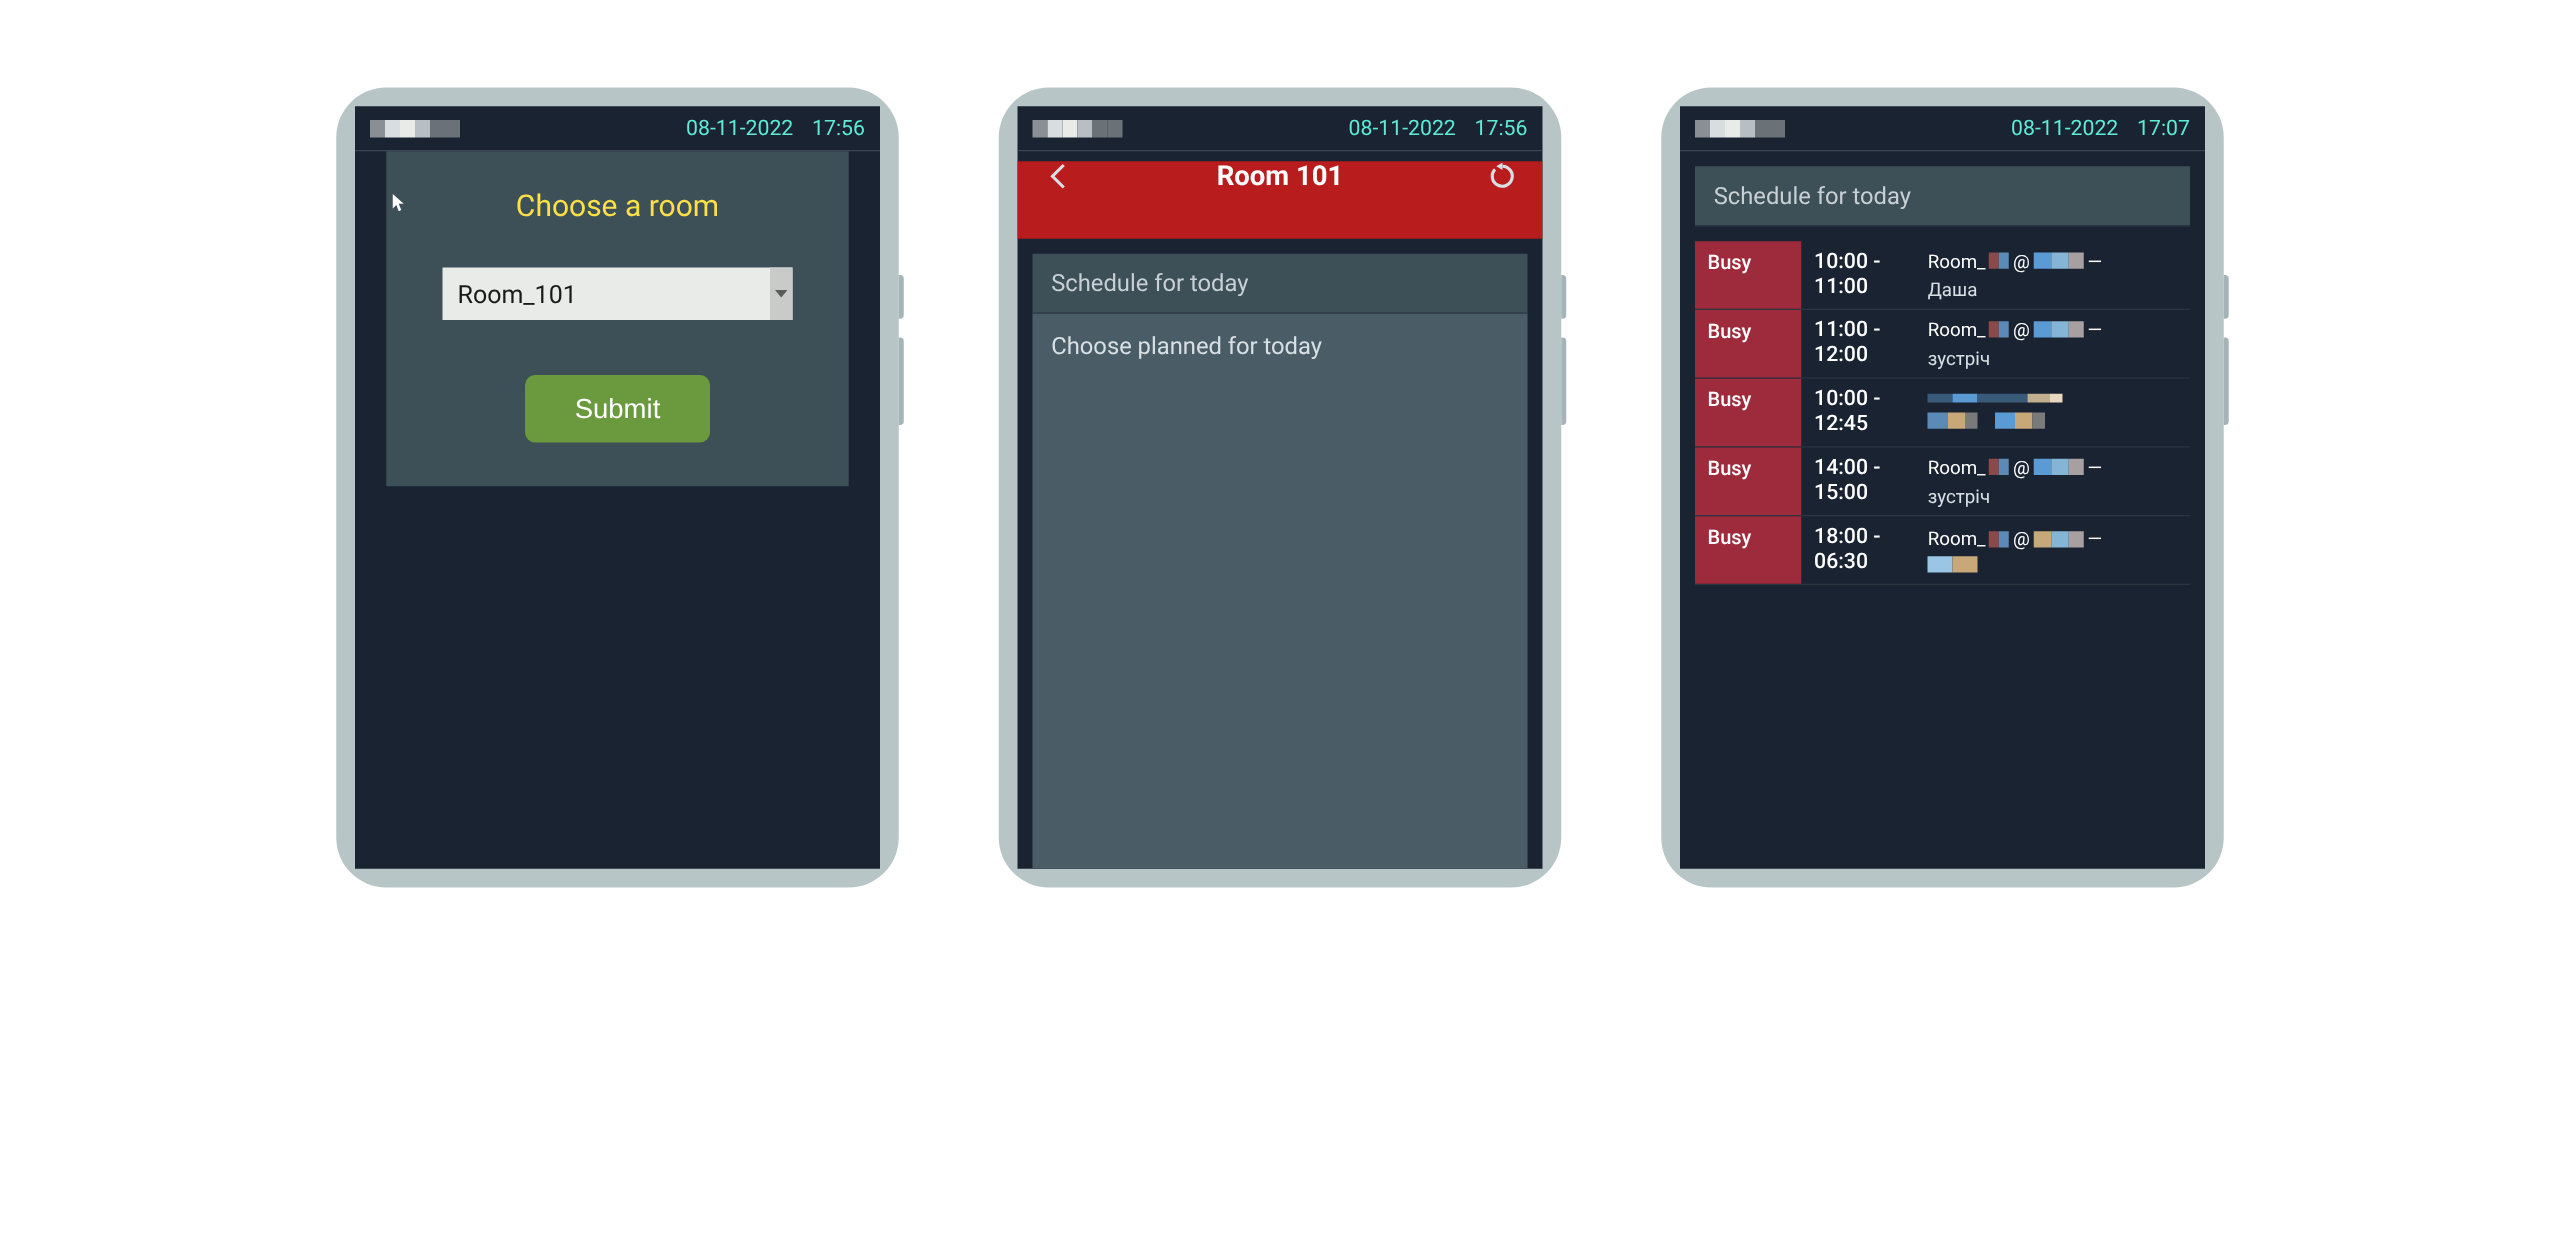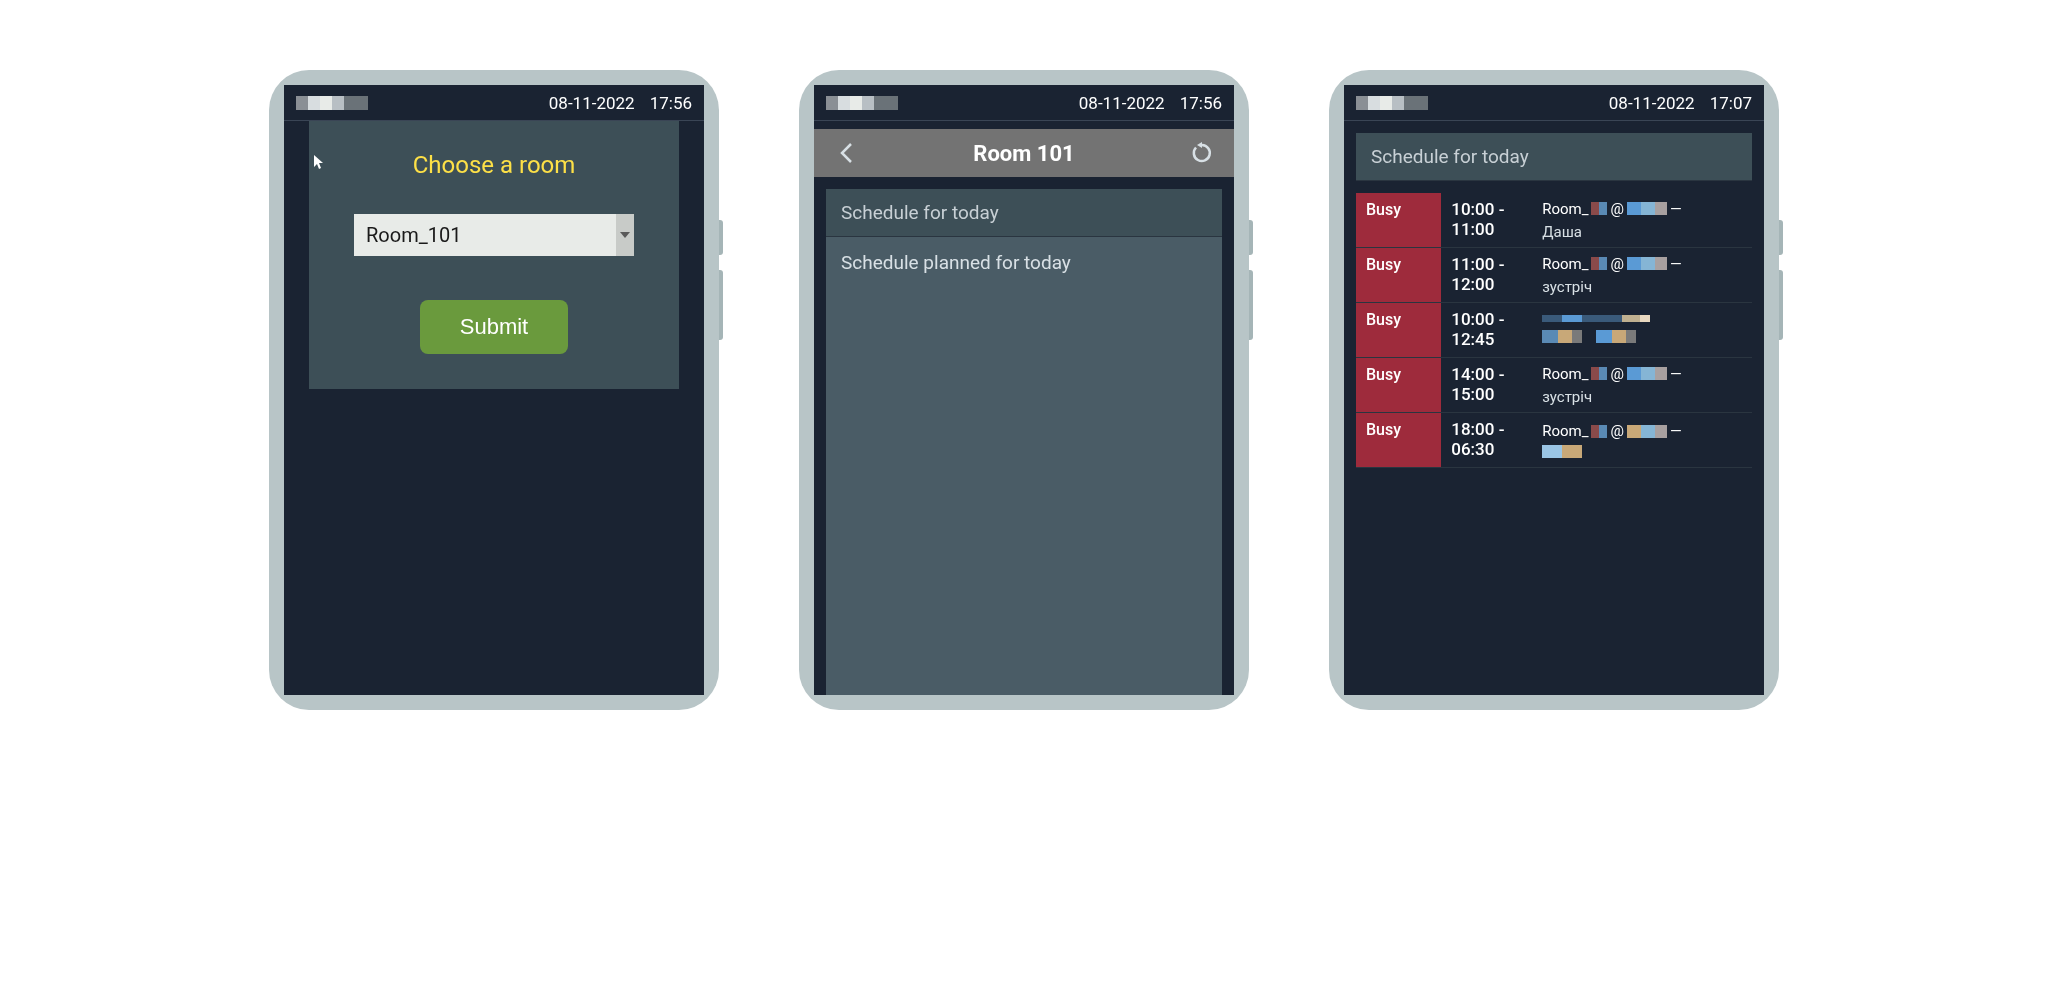--- a/index.html
+++ b/index.html
@@ -51,21 +51,21 @@
       overflow: hidden;
       display: flex;
       flex-direction: column;
     }
     .status-bar {
       height: 36px;
       display: flex;
       justify-content: space-between;
       align-items: center;
       padding: 0 12px;
-      color: #ffffff;
+      color: #5eead4;
       font-size: 17px;
       border-bottom: 1px solid #3a4555;
     }
     .status-left {
       display: flex;
       align-items: center;
     }
     .status-pixel-bar {
       display: flex;
       gap: 0;
@@ -126,24 +126,23 @@
     .submit-btn {
       background: #6a9a3d;
       color: #ffffff;
       border: none;
       border-radius: 8px;
       padding: 14px 40px;
       font-size: 22px;
       font-weight: 500;
     }
     .room-header {
-      background: #737373;
-      height: 48px;
-      display: flex;
-      align-items: center;
+      background: #b91c1c;
+      height: 62px;
+      display: flex;
       justify-content: space-between;
       padding: 0 20px;
       margin-top: 8px;
     }
     .back-btn {
       width: 24px;
       height: 24px;
       display: flex;
       align-items: center;
       justify-content: center;
@@ -319,21 +318,21 @@
       <div class="room-title">Room 101</div>
       <div class="refresh-btn">
         <svg width="22" height="22" viewBox="0 0 22 22">
             <path d="M11 3 A8 8 0 1 1 5 5.5" stroke="#d8e0e5" stroke-width="2.5" fill="none"></path>
             <path d="M11 0 L11 6 L6 3 Z" fill="#d8e0e5"></path>
           </svg>
       </div>
     </div>
     <div class="schedule-header">Schedule for today</div>
     <div class="schedule-body">
-      <div class="nothing-text">Schedule planned for today</div>
+      <div class="nothing-text">Choose planned for today</div>
     </div>
   </div>
 </div>
 
 <div class="device">
   <div class="side-button-1"></div>
   <div class="side-button-2"></div>
   <div class="screen">
     <div class="status-bar">
       <div class="status-left">

